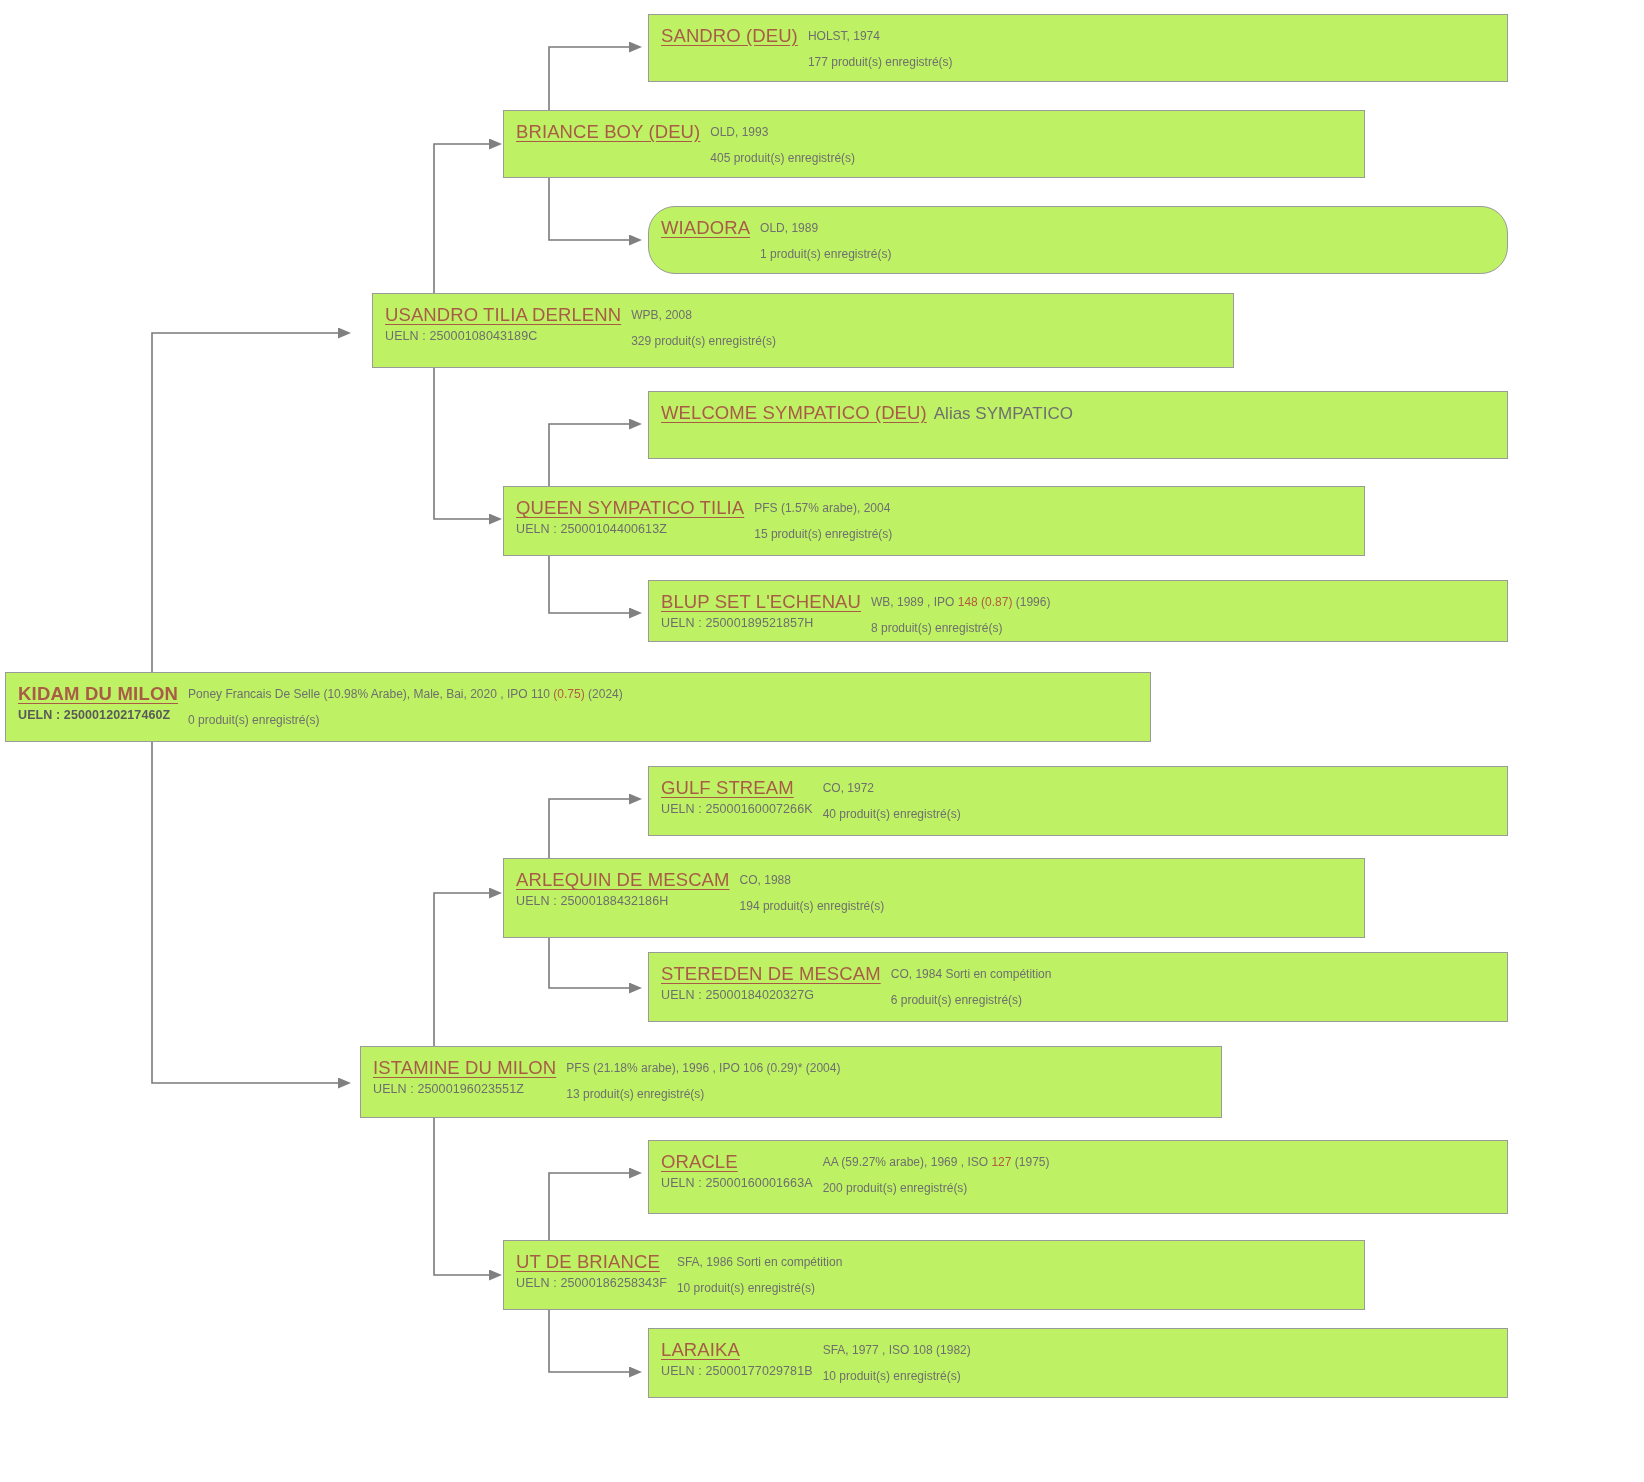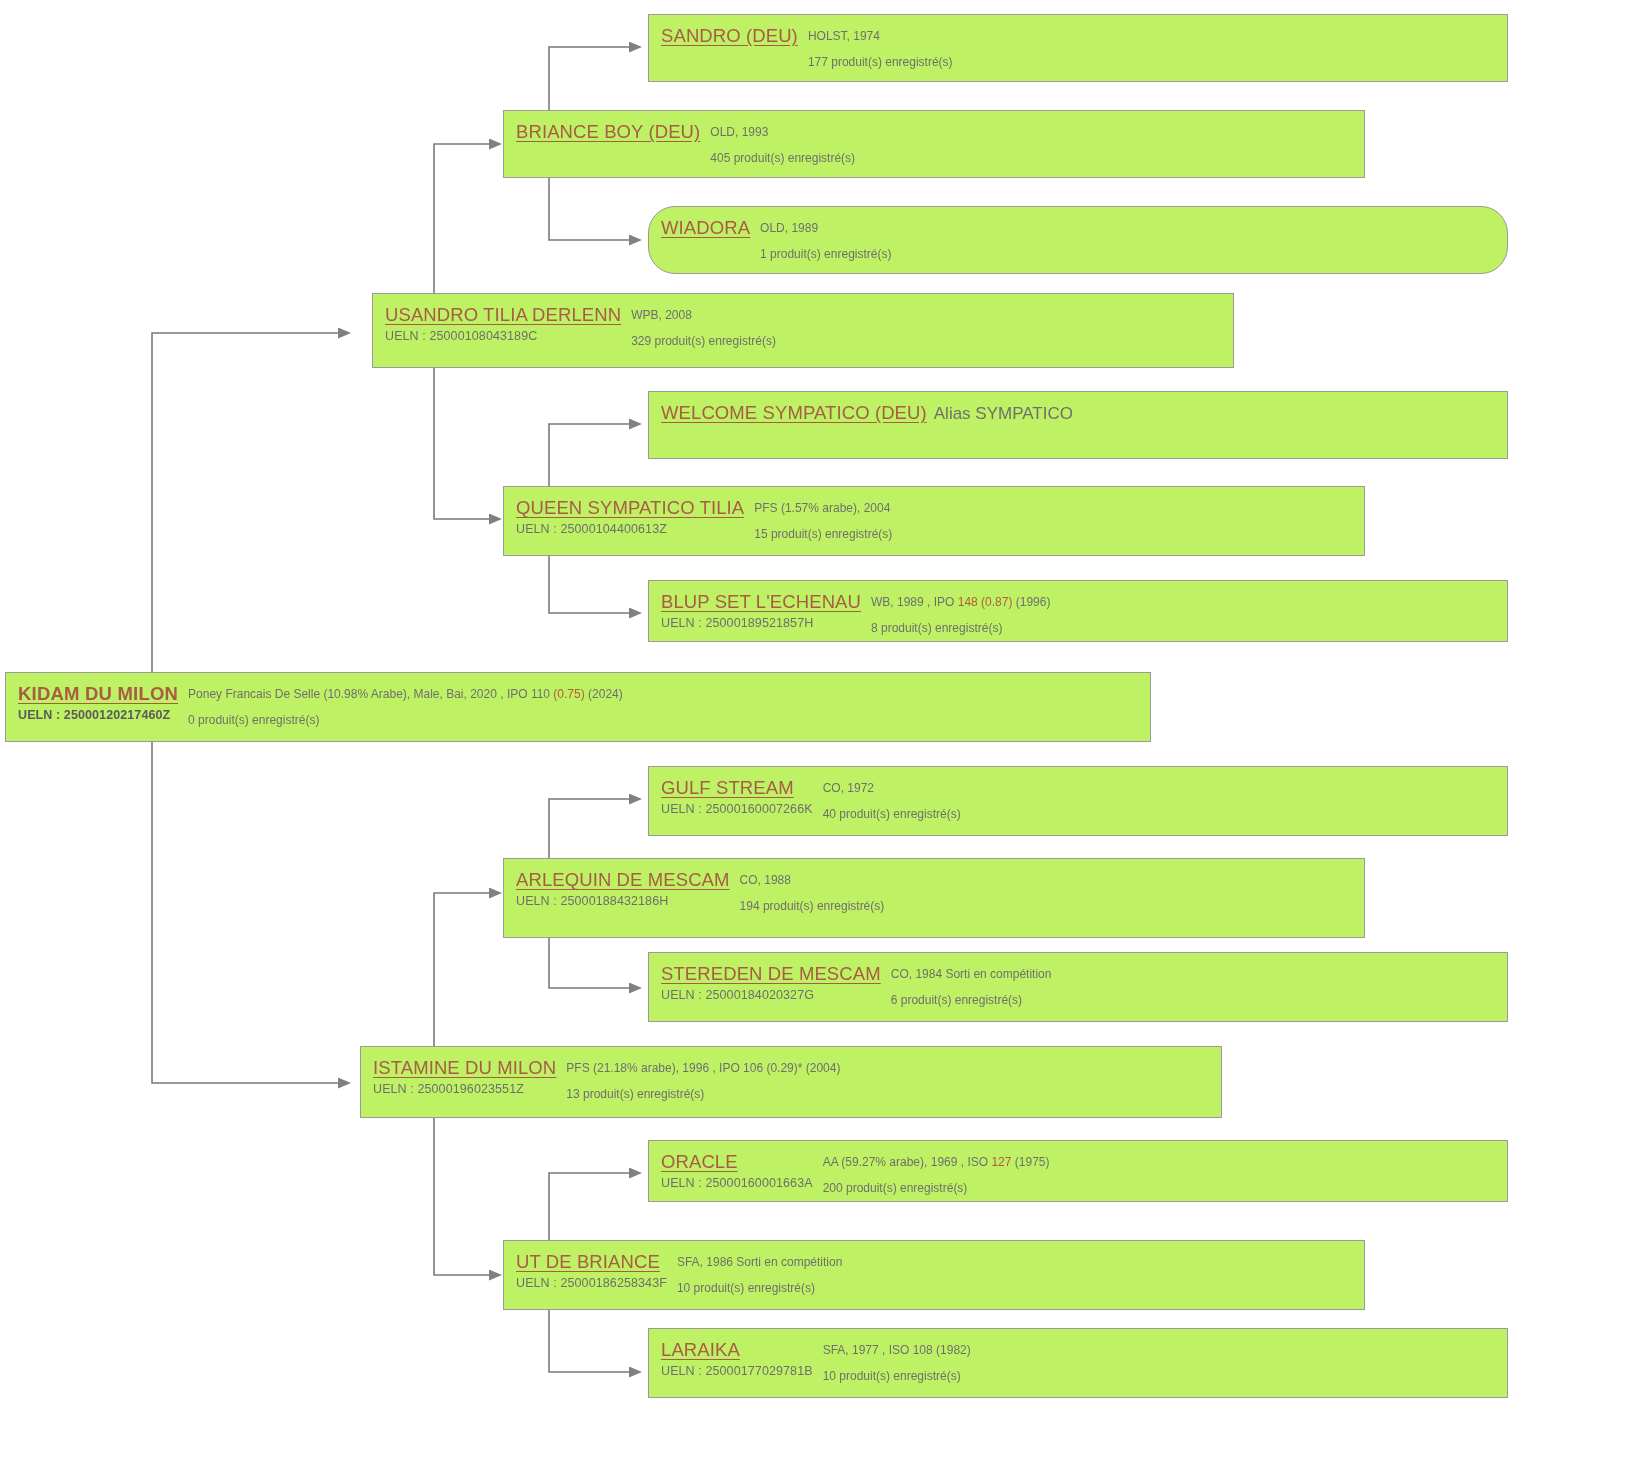--- a/index.html
+++ b/index.html
@@ -279,21 +279,21 @@
     <div class="idblock">
       <span class="horse-name">ISTAMINE DU MILON</span>
       <span class="ueln">UELN : 25000196023551Z</span>
     </div>
     <div class="infoblock">
       <span class="line1">PFS (21.18% arabe), 1996 , IPO 106 (0.29)* (2004)</span>
       <span class="line2">13 produit(s) enregistré(s)</span>
     </div>
   </div>
 
-  <div class="node" style="left:648px; top:1140px; width:860px; height:62px;">
+  <div class="node" style="left:648px; top:1140px; width:860px; height:74px;">
     <div class="idblock">
       <span class="horse-name">ORACLE</span>
       <span class="ueln">UELN : 25000160001663A</span>
     </div>
     <div class="infoblock">
       <span class="line1"><span>AA (59.27% arabe), 1969 , ISO </span><span class="hl">127</span><span> (1975)</span></span>
       <span class="line2">200 produit(s) enregistré(s)</span>
     </div>
   </div>
 

